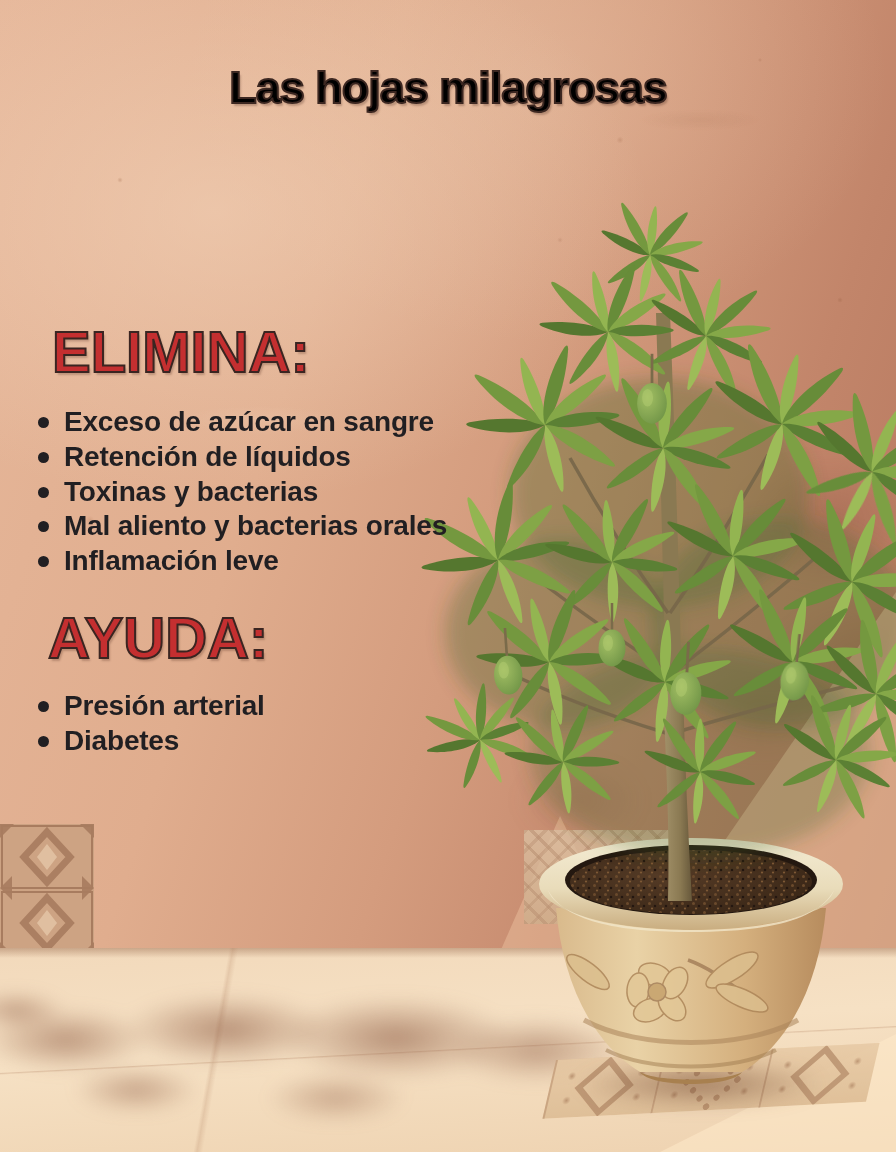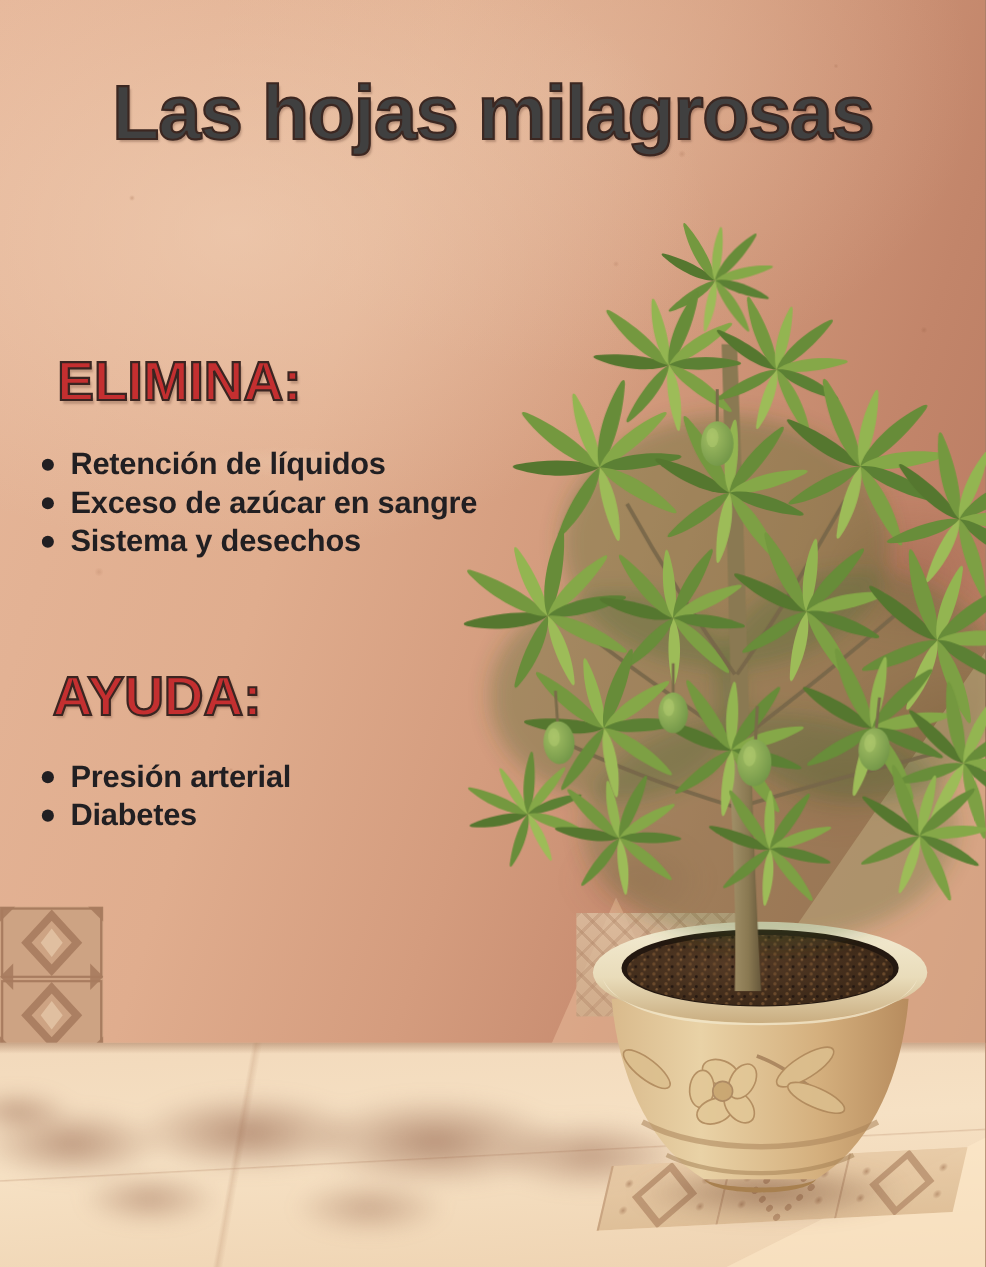--- a/index.html
+++ b/index.html
@@ -116,28 +116,28 @@
       radial-gradient(6px 6px at 78px 8px, rgba(168,124,90,.8), transparent 70%),
       radial-gradient(6px 6px at 8px 32px, rgba(168,124,90,.8), transparent 70%),
       radial-gradient(6px 6px at 78px 32px, rgba(168,124,90,.8), transparent 70%);
   }
   
   .pot-svg{position:absolute;left:526px;top:820px;}
   .tree-svg{position:absolute;left:420px;top:193px;}
   
   .title{
     position:absolute;left:0;right:0;top:62px;margin:0;text-align:center;
-    font-size:70px;font-weight:700;letter-spacing:-1px;
-    color:#404040;-webkit-text-stroke:2px #3c2721;
+    font-size:45px;font-weight:700;letter-spacing:-1px;
+    color:#000000;-webkit-text-stroke:2px #3c2721;
     text-shadow:2px 3px 2px rgba(70,35,25,.28);
     z-index:30;
   }
   .heading{
     position:absolute;margin:0;
-    font-size:50px;font-weight:800;letter-spacing:0;
+    font-size:58px;font-weight:800;letter-spacing:0;
     color:#c42f30;-webkit-text-stroke:2px #3a2521;
     text-shadow:2px 3px 2px rgba(70,35,25,.25);
     z-index:30;
   }
   .heading.elimina{left:52px;top:318px;}
   .heading.ayuda{left:48px;top:604px;}
   .blist{
     position:absolute;left:38px;margin:0;padding:0;list-style:none;z-index:30;
   }
   .blist.first{top:406px;}
@@ -322,23 +322,25 @@
     <use href="#mango" transform="translate(192,452)"></use>
     <use href="#mango" transform="translate(266,497) scale(1.15) rotate(3)"></use>
     <use href="#mango" transform="translate(375,485) scale(1.05) rotate(6)"></use>
   </svg>
 
   <h1 class="title">Las hojas milagrosas</h1>
 
   <section>
     <h2 class="heading elimina">ELIMINA:</h2>
     <ul class="blist first">
+      <li>Exceso de azúcar en sangre</li>
       <li>Retención de líquidos</li>
-      <li>Exceso de azúcar en sangre</li>
-      <li>Sistema y desechos</li>
+      <li>Toxinas y bacterias</li>
+      <li>Mal aliento y bacterias orales</li>
+      <li>Inflamación leve</li>
     </ul>
   </section>
 
   <section>
     <h2 class="heading ayuda">AYUDA:</h2>
     <ul class="blist second">
       <li>Presión arterial</li>
       <li>Diabetes</li>
     </ul>
   </section>

